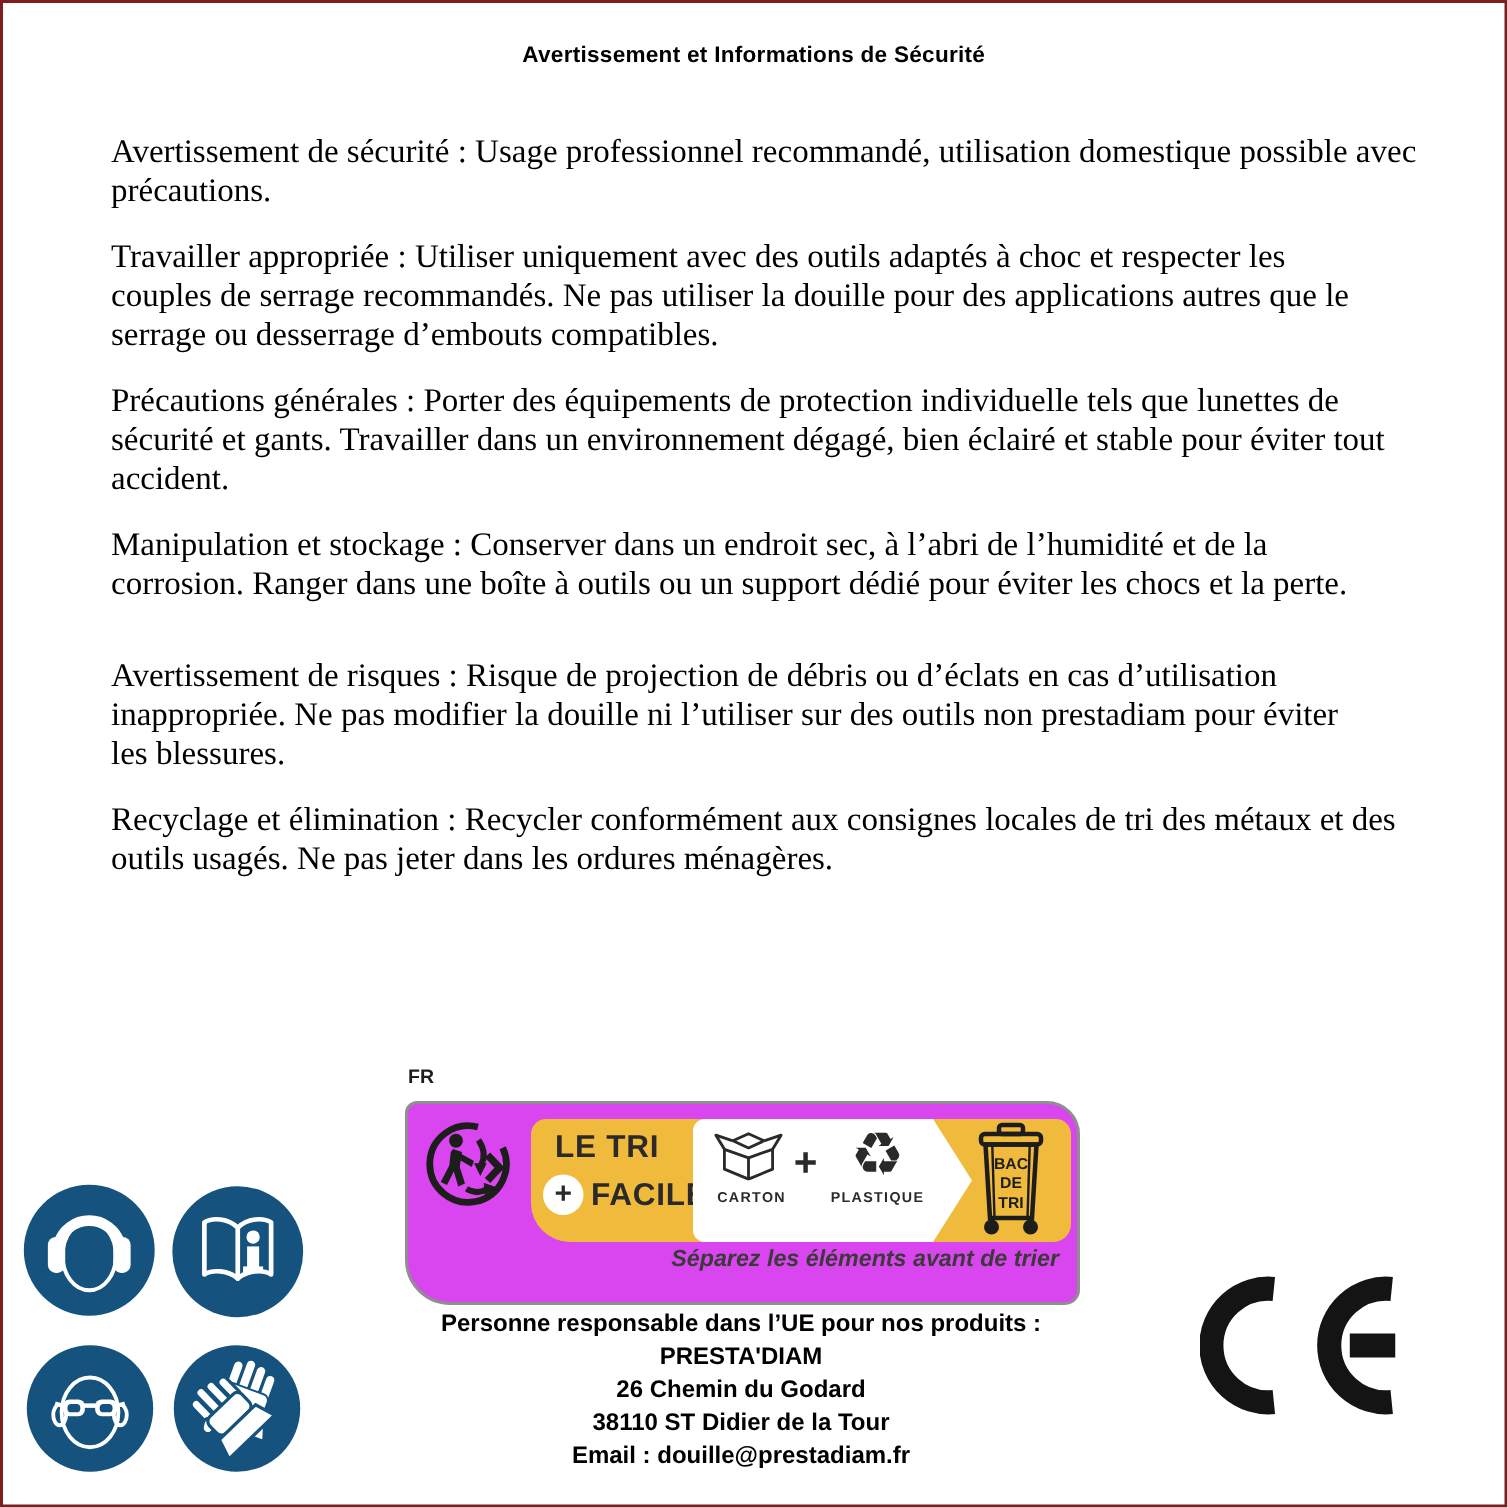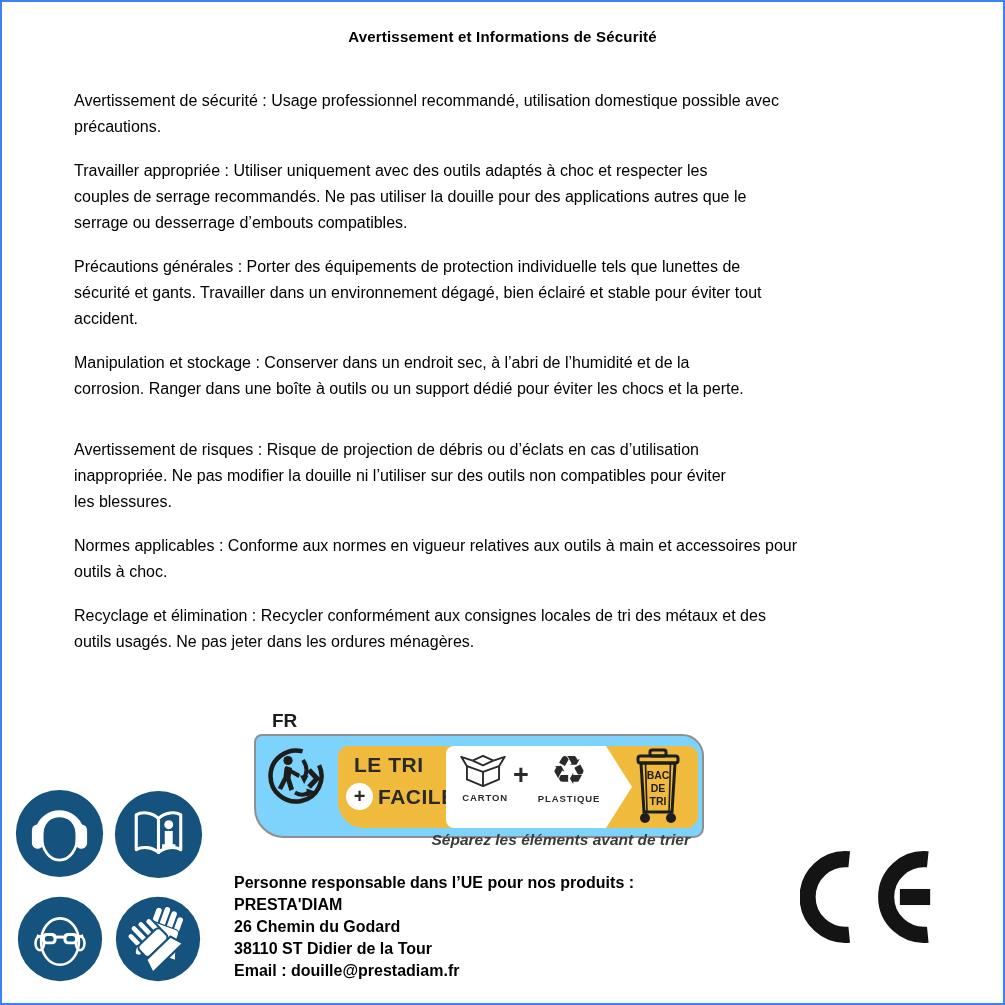--- a/index.html
+++ b/index.html
@@ -1,33 +1,33 @@
 <!DOCTYPE html>
 <html lang="fr"><head>
 <meta charset="utf-8">
 <style>
   html,body { margin:0; padding:0; background:#ffffff; }
   .page {
     position:relative; width:1005px; height:1005px; box-sizing:border-box;
-    background:#ffffff; border:2px solid #3b82f6; overflow:hidden;
+    background:#ffffff; border:2px solid #7f1d1d; overflow:hidden;
     font-family:"Liberation Sans", sans-serif; color:#000;
   }
   .doc-title {
     position:absolute; top:26px; left:0; width:100%; text-align:center;
     font-size:15px; font-weight:bold; letter-spacing:0.2px;
   }
-  .body-text { position:absolute; top:86px; left:72px; width:905px; font-size:16px; line-height:26px; }
+  .body-text { position:absolute; top:86px; left:72px; width:905px; font-size:22px; line-height:26px;font-family:Liberation Serif, serif; }
   .para { margin:0 0 18px 0; white-space:pre-line; }
   .para.extra-gap { margin-top:35px; }
 
   
-  .triman-fr { position:absolute; left:270px; top:708px; font-size:19px; font-weight:bold; color:#1d1d1b; }
+  .triman-fr { position:absolute; left:270px; top:708px; font-size:13px; font-weight:bold; color:#1d1d1b; }
   .triman-box {
-    position:absolute; left:252px; top:732px; width:450px; height:104px; box-sizing:border-box;
-    border:2px solid #8f8f8f; border-radius:8px 22px 10px 30px; background:#7dd3fc;
+    position:absolute; left:268px; top:732px; width:450px; height:136px; box-sizing:border-box;
+    border:2px solid #8f8f8f; border-radius:8px 22px 10px 30px; background:#d946ef;
   }
   .triman-logo { position:absolute; left:11px; top:11px; width:58px; height:58px; }
   .yellow-band {
     position:absolute; left:82px; top:10px; width:360px; height:82px;
     background:#F0BA3D; border-radius:10px 10px 12px 26px;
   }
   .letri { position:absolute; left:16px; top:7px; font-size:21px; font-weight:800; color:#2B2A29; letter-spacing:0.5px; }
   .facile-row { position:absolute; left:8px; top:37px; display:flex; align-items:center; gap:5px; }
   .plus-circle {
     width:27px; height:27px; background:#fff; border-radius:50%;
@@ -52,21 +52,21 @@
 
   
   .safety-icon { position:absolute; }
   .icon-ear     { left:13px;  top:787px; width:89px; height:89px; }
   .icon-book    { left:112px; top:788px; width:89px; height:89px; }
   .icon-glasses { left:15px;  top:894px; width:86px; height:86px; }
   .icon-gloves  { left:113px; top:894px; width:86px; height:86px; }
 
   
   .footer {
-    position:absolute; left:232px; top:870px; width:520px; text-align:left;
+    position:absolute; left:232px; top:870px; width:520px; text-align:center;
     font-size:16px; font-weight:bold; line-height:22px;
   }
   .ce-mark { position:absolute; left:798px; top:844px; width:142px; height:102px; }
 </style>
 </head>
 <body>
 
 <div class="page">
 
   <div class="doc-title">Avertissement et Informations de Sécurité</div>
@@ -76,24 +76,22 @@
 précautions.</p>
     <p class="para">Travailler appropriée : Utiliser uniquement avec des outils adaptés à choc et respecter les
 couples de serrage recommandés. Ne pas utiliser la douille pour des applications autres que le
 serrage ou desserrage d’embouts compatibles.</p>
     <p class="para">Précautions générales : Porter des équipements de protection individuelle tels que lunettes de
 sécurité et gants. Travailler dans un environnement dégagé, bien éclairé et stable pour éviter tout
 accident.</p>
     <p class="para">Manipulation et stockage : Conserver dans un endroit sec, à l’abri de l’humidité et de la
 corrosion. Ranger dans une boîte à outils ou un support dédié pour éviter les chocs et la perte.</p>
     <p class="para extra-gap">Avertissement de risques : Risque de projection de débris ou d’éclats en cas d’utilisation
-inappropriée. Ne pas modifier la douille ni l’utiliser sur des outils non compatibles pour éviter
+inappropriée. Ne pas modifier la douille ni l’utiliser sur des outils non prestadiam pour éviter
 les blessures.</p>
-    <p class="para">Normes applicables : Conforme aux normes en vigueur relatives aux outils à main et accessoires pour
-outils à choc.</p>
     <p class="para">Recyclage et élimination : Recycler conformément aux consignes locales de tri des métaux et des
 outils usagés. Ne pas jeter dans les ordures ménagères.</p>
   </div>
 
   <div class="triman-fr">FR</div>
 
   <div class="triman-box">
 
     <svg class="triman-logo" viewBox="0 0 58 58" aria-hidden="true">
       <path d="M35.6 4.4 A25.5 25.5 0 1 0 52.1 18.2" fill="none" stroke="#1d1d1b" stroke-width="4.5"></path>

